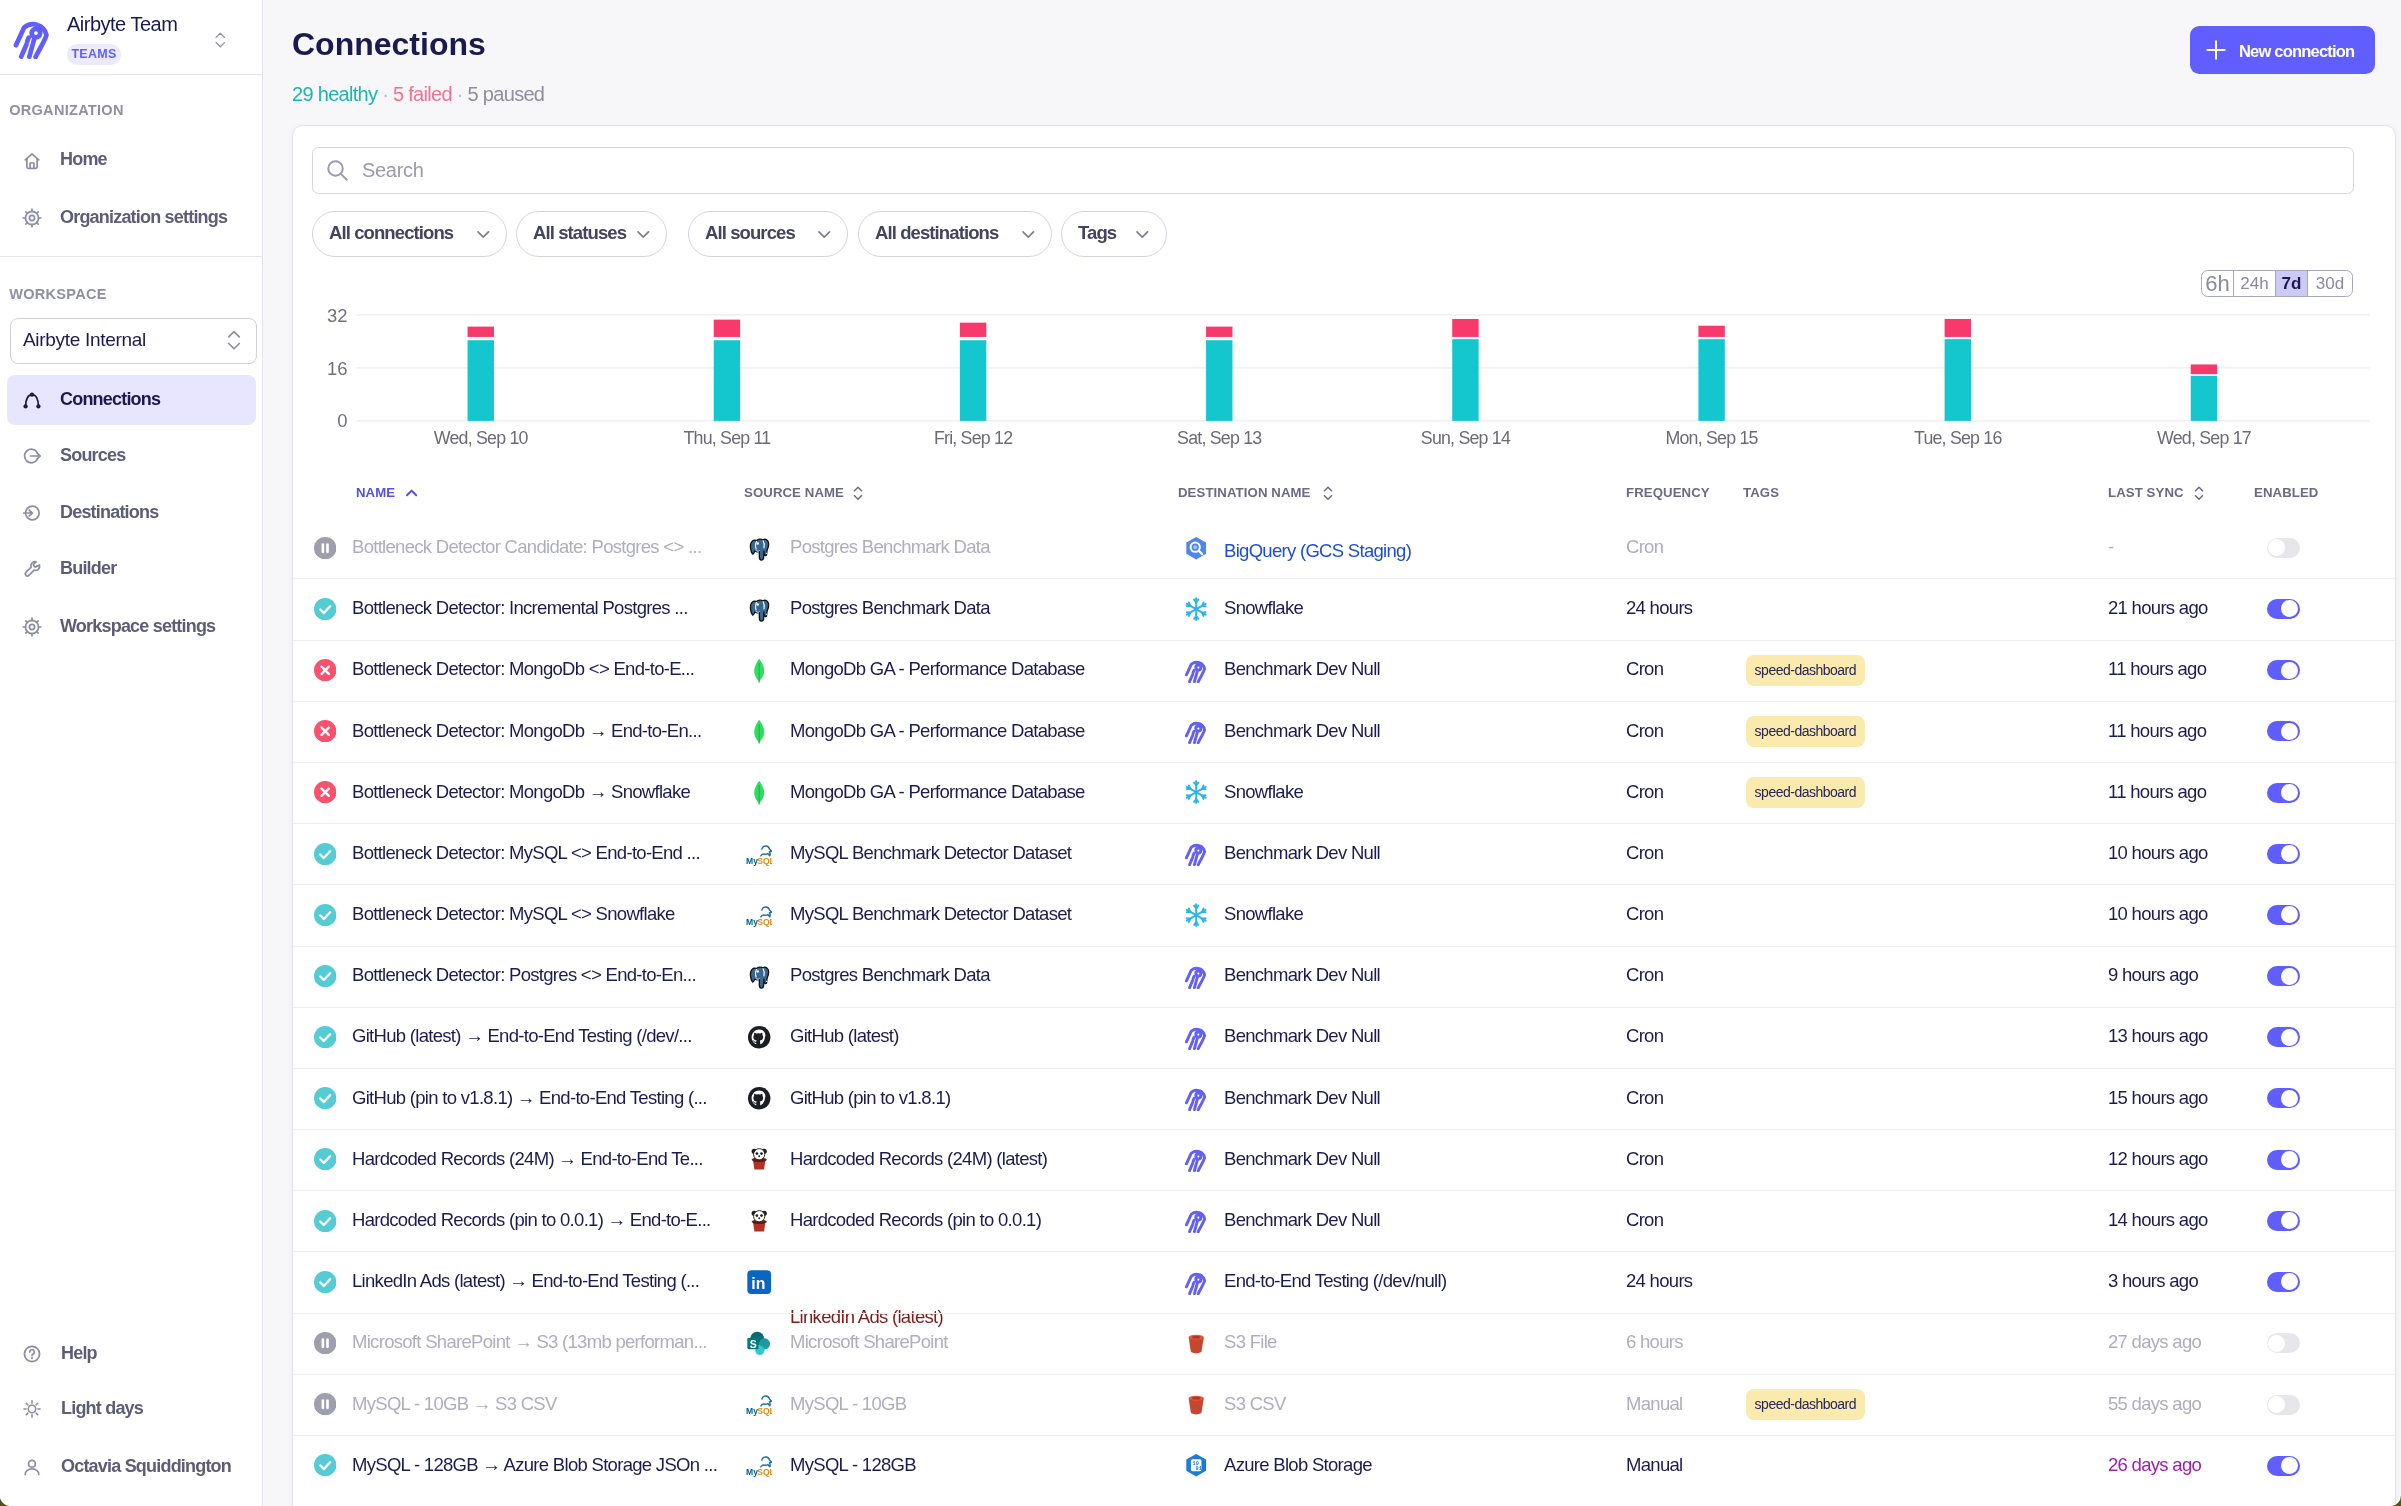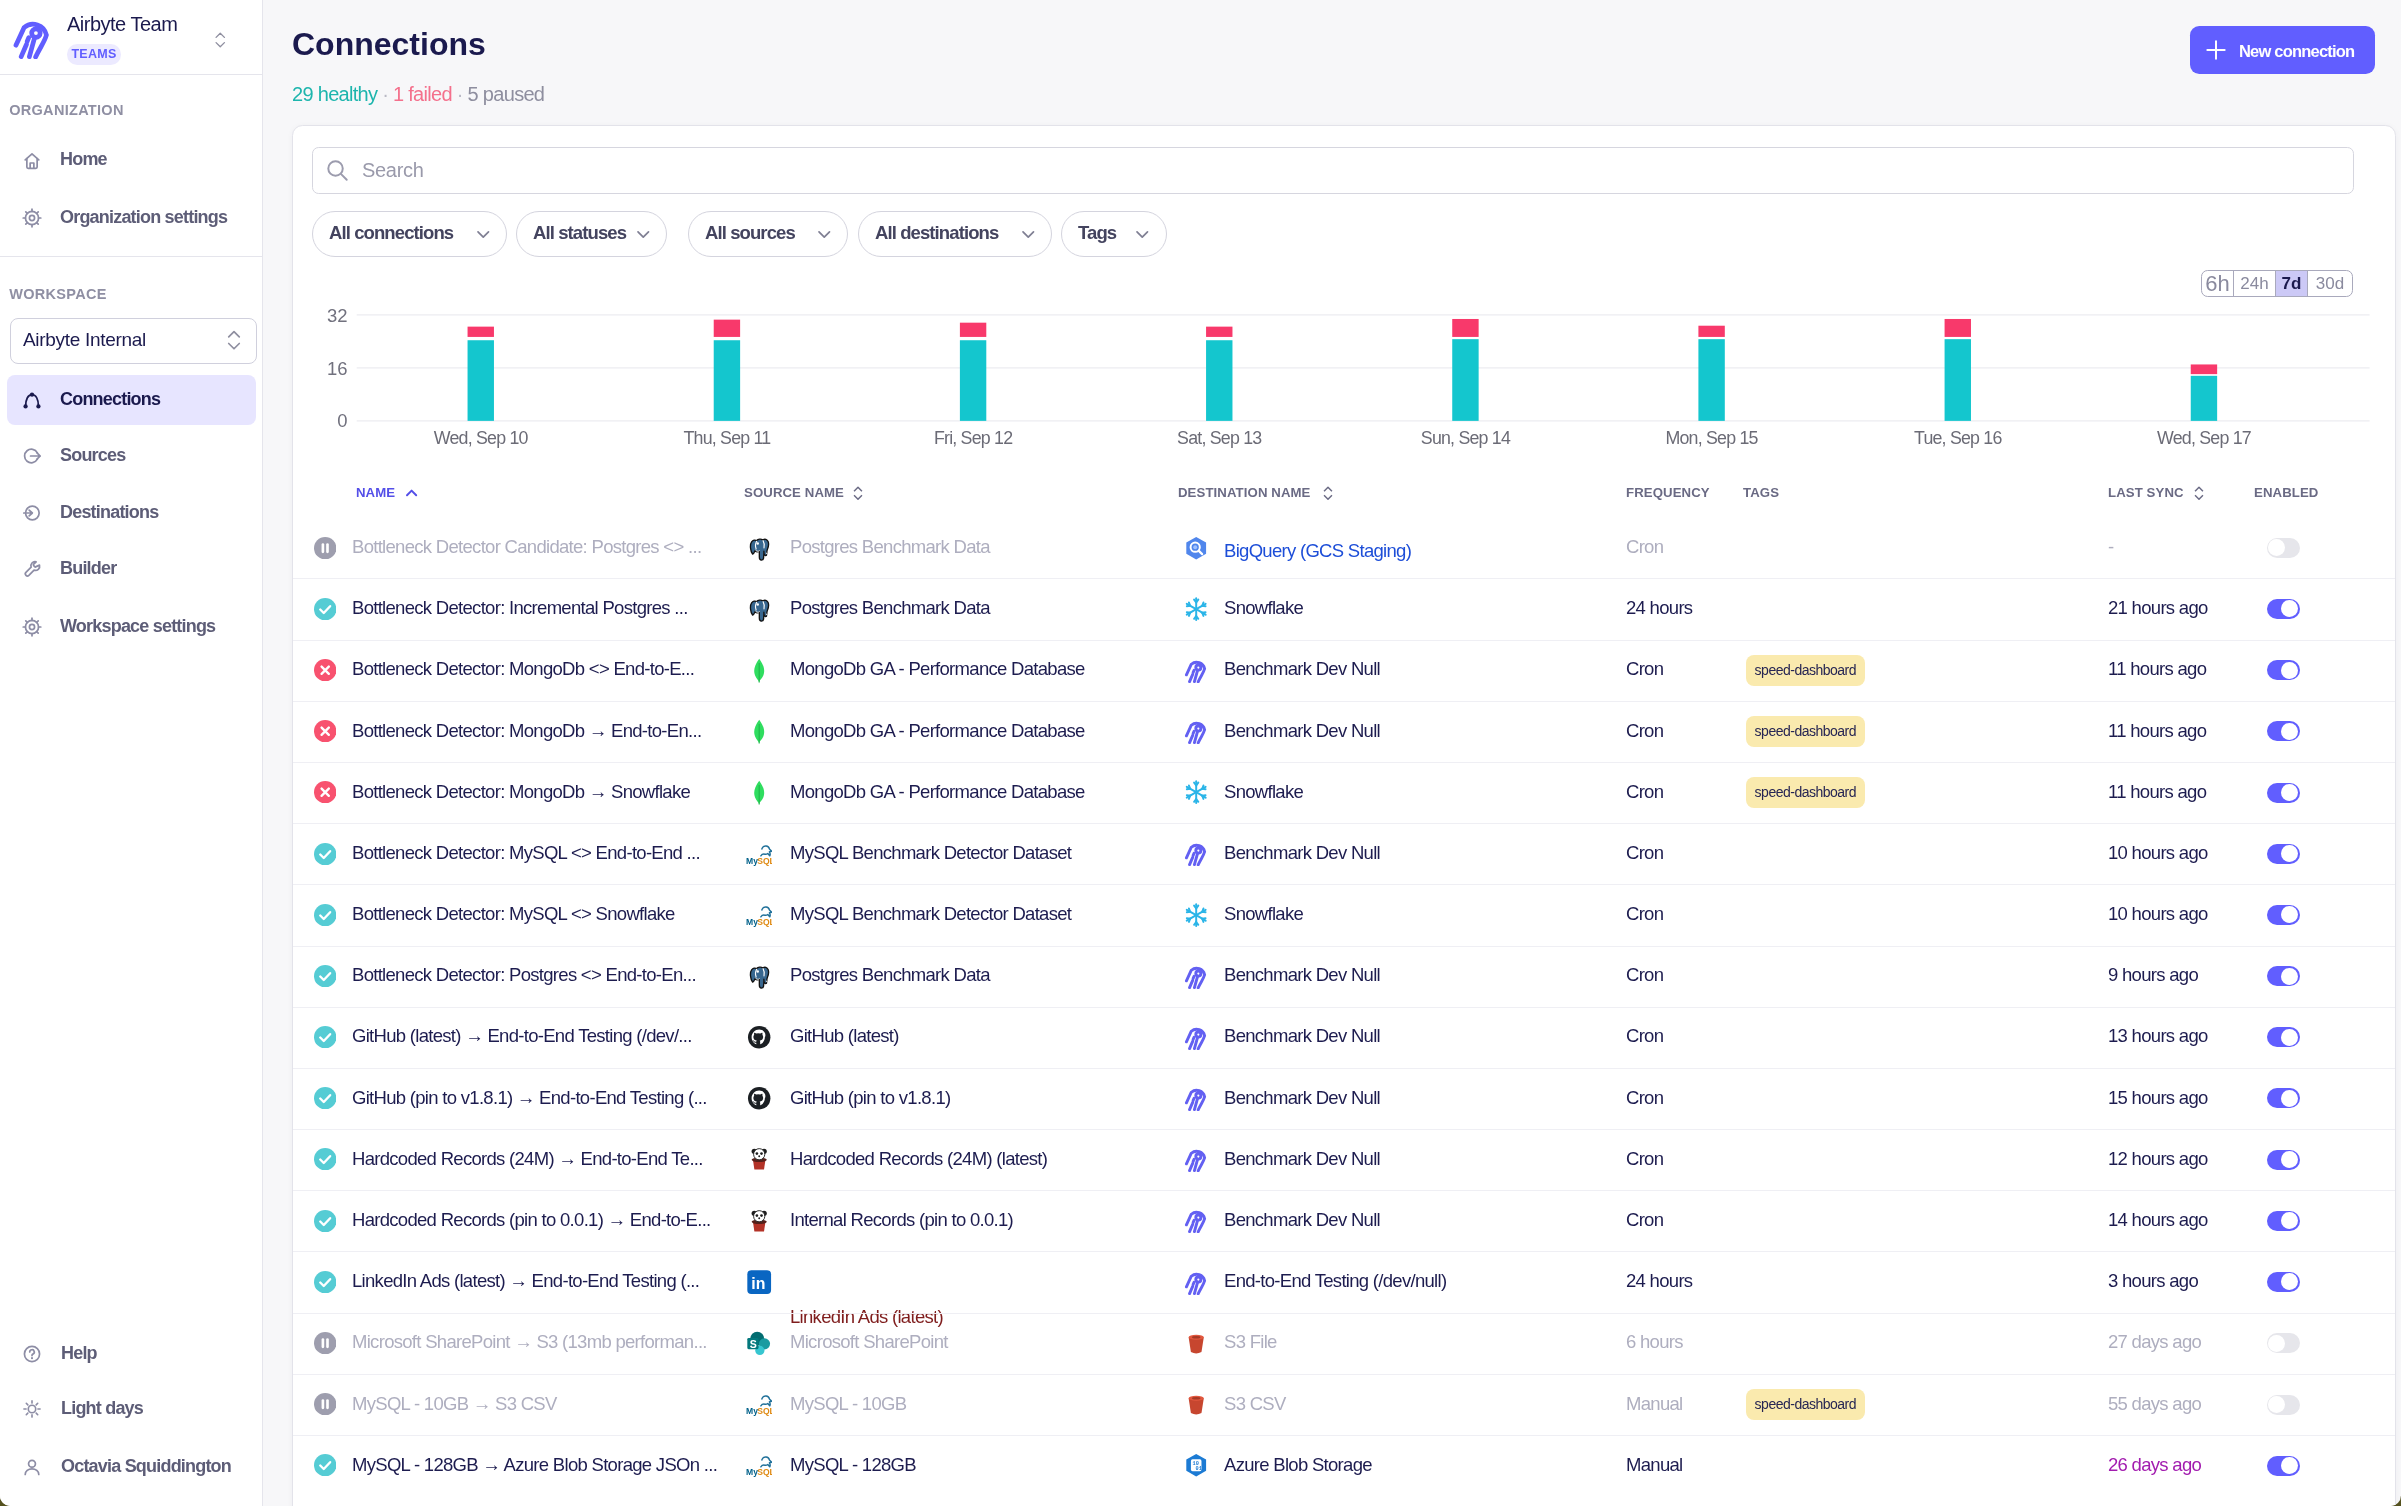--- a/index.html
+++ b/index.html
@@ -137,21 +137,21 @@
     </svg>
     <div class="navtx" style="left:61px;top:1398px">Light days</div>
     <svg style="position:absolute;left:22px;top:1457px;" width="20" height="20" viewBox="0 0 28 28" fill="none">
       <g stroke="#8d8da5" stroke-width="2.4" fill="none" stroke-linecap="round">
         <circle cx="14" cy="9.5" r="4.8"></circle>
         <path d="M4.5 24.5 a9.5 8 0 0 1 19 0"></path>
       </g>
     </svg>
     <div class="navtx" style="left:61px;top:1456px">Octavia Squiddington</div>
     <div style="position:absolute;left:292px;top:26.4px;;font-size:32px;font-weight:bold;color:#1b1a4e">Connections</div>
-    <div style="position:absolute;left:292px;top:83px;;font-size:20px;letter-spacing:-0.7px;color:#8e8e9f"><span style="color:#1db5ad">29 healthy</span> <span style="color:#b9b9c5">·</span> <span style="color:#f4708c">1 failed</span> <span style="color:#b9b9c5">·</span> <span>5 paused</span></div>
+    <div style="position:absolute;left:292px;top:83px;;font-size:20px;letter-spacing:-0.7px;color:#8e8e9f"><span style="color:#1db5ad">29 healthy</span> <span style="color:#b9b9c5">·</span> <span style="color:#f4708c">5 failed</span> <span style="color:#b9b9c5">·</span> <span>5 paused</span></div>
     <div style="position:absolute;left:2190px;top:26.4px;;width:185px;height:48px;background:#615eff;border-radius:9.2px"></div>
     <svg style="position:absolute;left:2206px;top:40px;" width="20" height="20" viewBox="0 0 30 30" fill="none">
       <path d="M15 2 V28 M2 15 H28" stroke="#fff" stroke-width="3" stroke-linecap="round"></path>
     </svg>
     <div style="position:absolute;left:2239px;top:42px;;font-size:16.5px;letter-spacing:-0.8px;font-weight:bold;color:#fff">New connection</div>
     <div class="card"></div>
     <div style="position:absolute;left:312px;top:147px;;width:2042px;height:47px;border:1.3px solid #d6d6df;border-radius:6.6px;background:#fff"></div>
     <svg style="position:absolute;left:325px;top:158px;" width="25" height="25" viewBox="0 0 38 38" fill="none">
       <circle cx="16" cy="16" r="11" stroke="#9c9cae" stroke-width="3"></circle>
       <path d="M24.5 24.5 L33 33" stroke="#9c9cae" stroke-width="3" stroke-linecap="round"></path>
@@ -585,21 +585,21 @@
     <svg style="position:absolute;left:746px;top:1208px;" width="26.4" height="26.4" viewBox="0 0 40 40" fill="none">
       <path d="M10.5 21 h19 l-2.2 14.5 h-14.6 Z" fill="#b33227"></path>
       <ellipse cx="20" cy="21" rx="11.5" ry="3.4" fill="#55201a"></ellipse>
       <circle cx="12.5" cy="8" r="4" fill="#1d1d1d"></circle>
       <circle cx="27.5" cy="8" r="4" fill="#1d1d1d"></circle>
       <circle cx="20" cy="12.5" r="8.5" fill="#fff" stroke="#1d1d1d" stroke-width="1.4"></circle>
       <circle cx="16.5" cy="11.5" r="2" fill="#1d1d1d"></circle>
       <circle cx="23.5" cy="11.5" r="2" fill="#1d1d1d"></circle>
       <circle cx="20" cy="15.5" r="1.4" fill="#1d1d1d"></circle>
     </svg>
-    <div class="cell" style="left:790px;top:1209px;color:#1d1c4f">Internal Records (pin to 0.0.1)</div>
+    <div class="cell" style="left:790px;top:1209px;color:#1d1c4f">Hardcoded Records (pin to 0.0.1)</div>
     <svg style="position:absolute;left:1184px;top:1208px;" width="24" height="25" viewBox="0 0 58 64" fill="none">
       <g stroke="#6360f2" stroke-width="7.5" stroke-linecap="round" fill="none">
         <path d="M4.5 43 L17 16 A21 21 0 0 1 51 27.5 C48.5 37.5 41.5 46 34.5 61"></path>
         <path d="M12.5 60.5 L20.5 42"></path>
         <path d="M21.5 37.5 L24 31.5"></path>
         <circle cx="35 " cy="24.5" r="6.5"></circle>
         <path d="M33 31.5 L25 60.5"></path>
       </g>
     </svg>
     <div class="cell" style="left:1224px;top:1209px;color:#1d1c4f">Benchmark Dev Null</div>

